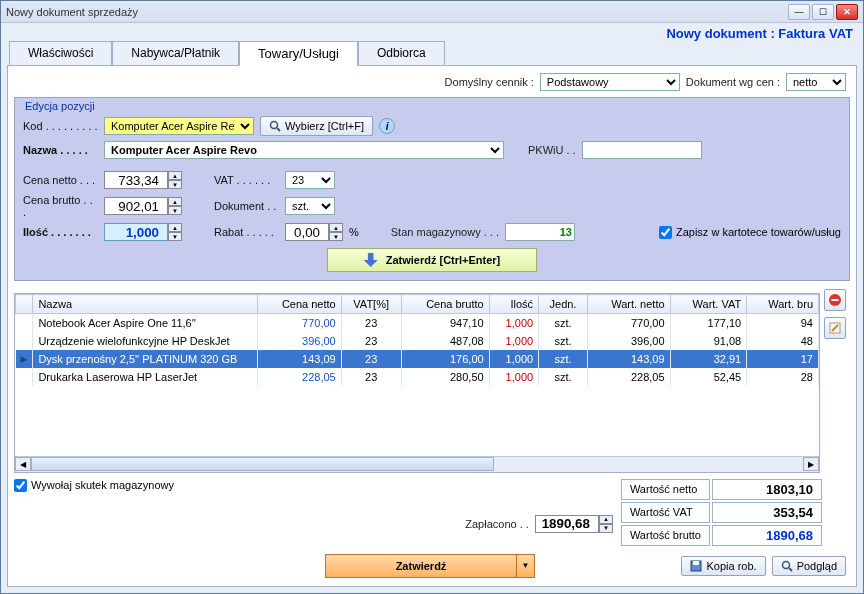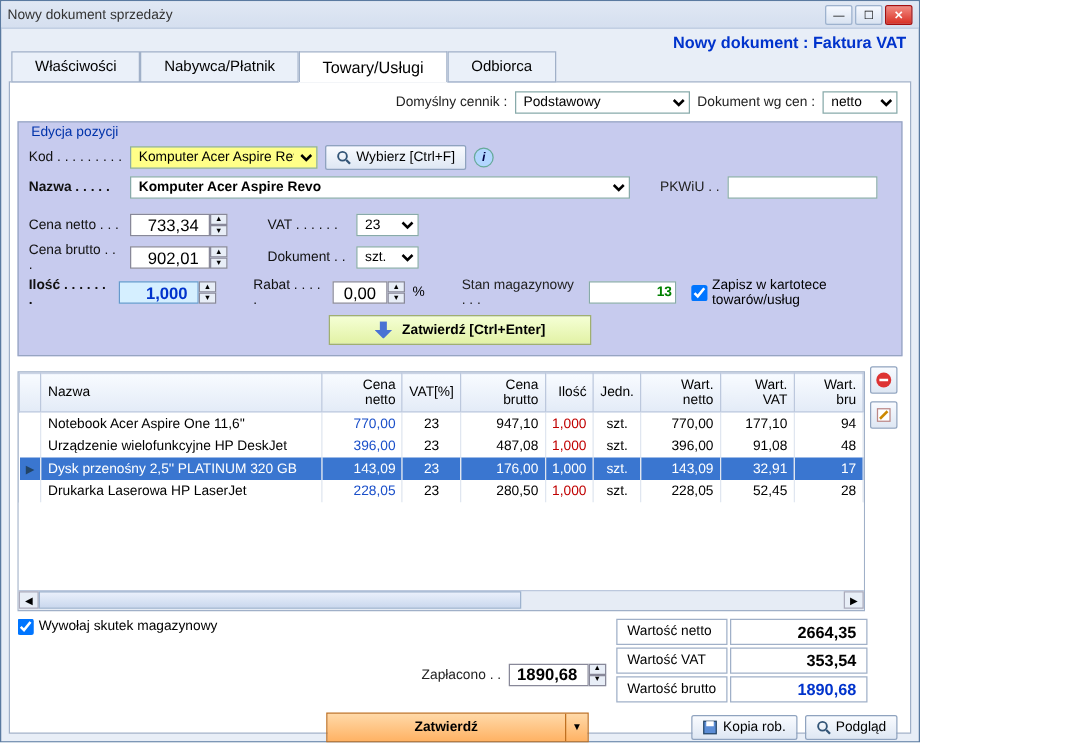--- a/index.html
+++ b/index.html
@@ -1,17 +1,17 @@
 <!DOCTYPE html>
 <html><head>
 <meta charset="utf-8">
 <style>
   * { box-sizing: border-box; font-family: Tahoma, Arial, sans-serif; }
   body { margin: 0; padding: 0; background: #fff; font-size: 11px; }
-  .window { width: 736px; height: 594px; border: 1px solid #5a7aa0; background: #e8eef7; position: relative; }
+  .window { width: 864px; height: 594px; border: 1px solid #5a7aa0; background: #e8eef7; position: relative; }
   .titlebar { height: 22px; background: linear-gradient(#e0e8f4,#d5dfef); border-bottom: 1px solid #b5c5dd; display: flex; align-items: center; padding: 0 5px; }
   .titlebar-text { font-size: 11px; color: #333; flex: 1; }
   .win-btns { display: flex; gap: 2px; }
   .win-btn { width: 22px; height: 16px; background: linear-gradient(#f6f9ff,#d9e3f1); border: 1px solid #9db2ce; border-radius: 2px; display: flex; align-items: center; justify-content: center; font-size: 9px; cursor: pointer; }
   .win-btn.close { background: linear-gradient(#f28b82,#d93025); color: #fff; border-color: #a50e0e; font-weight: bold; }
   .doc-label { text-align: right; padding: 3px 10px 1px; font-size: 13px; font-weight: bold; color: #0033cc; }
   .tabs { display: flex; padding-left: 8px; margin-top: -2px; position:relative; z-index:2;}
   .tab { padding: 4px 18px; border: 1px solid #a0b0c8; background: #eaf0f9; cursor: pointer; font-size: 12px; position:relative; top:1px; }
   .tab.active { background: #fff; border-bottom: 1px solid #fff; font-size: 13px; }
   .tab-body { border: 1px solid #a0b0c8; background: #fff; margin: 0 6px 4px 6px; padding: 6px; height: 522px; }
@@ -280,21 +280,21 @@
             <span class="spin-btns">
               <button>▲</button>
               <button>▼</button>
             </span>
           </span>
       </div>
       <table class="tot-table">
         <tbody id="totals-body">
             <tr>
               <td>Wartość netto</td>
-              <td class="val">2664,35</td>
+              <td class="val">1803,10</td>
             </tr>
             <tr>
               <td>Wartość VAT</td>
               <td class="val">353,54</td>
             </tr>
             <tr>
               <td>Wartość brutto</td>
               <td class="val blue">1890,68</td>
             </tr>
           </tbody>

